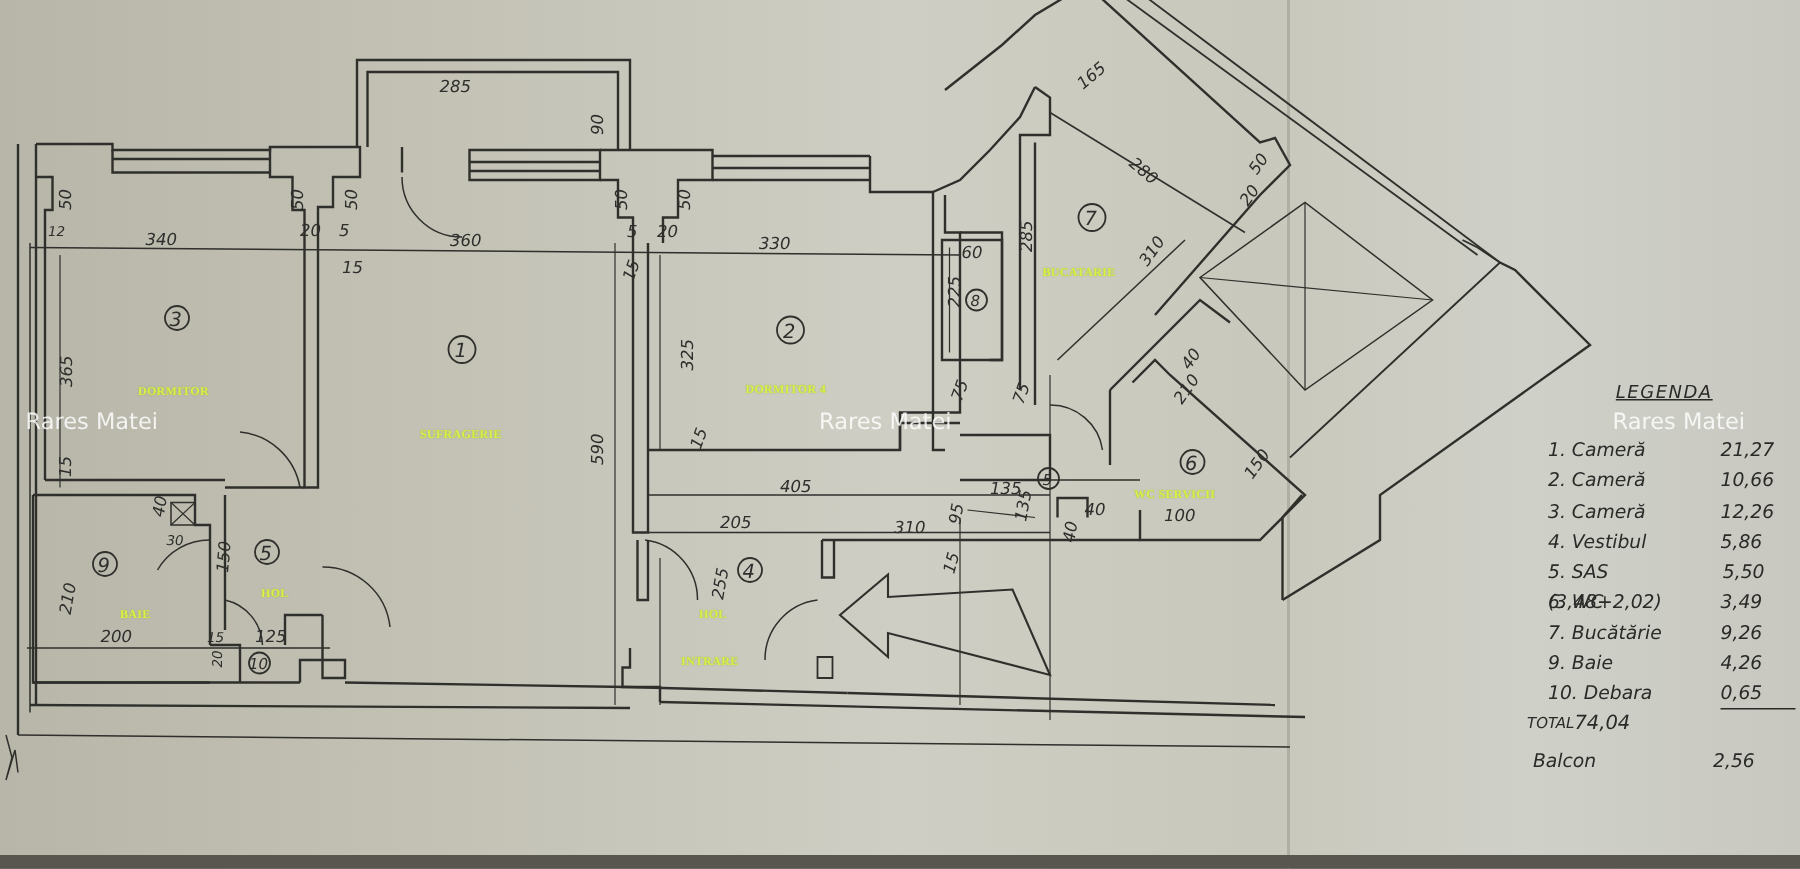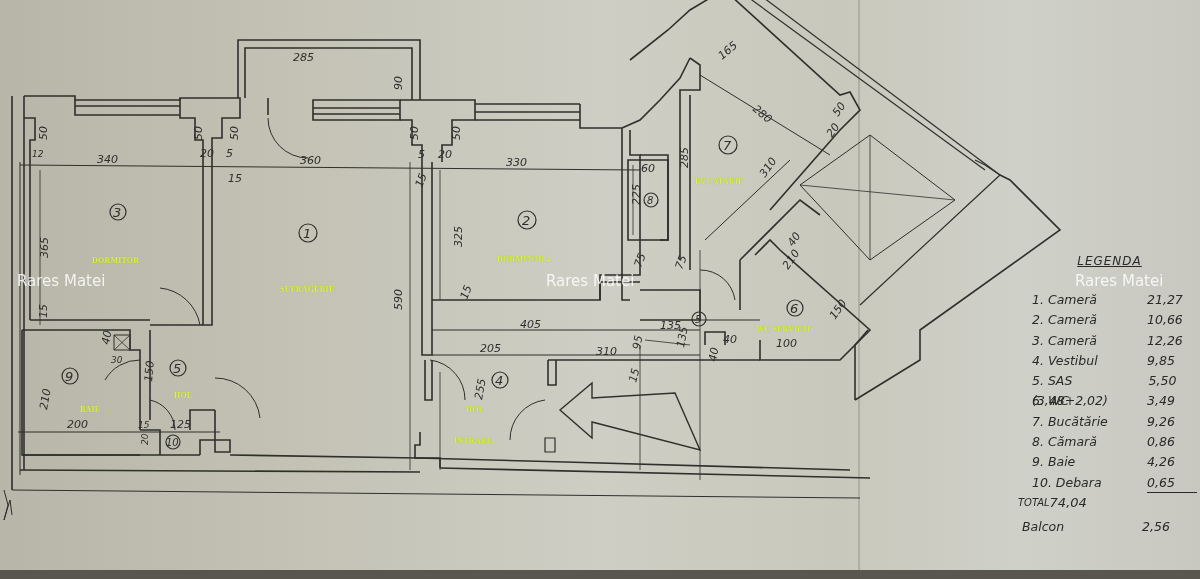--- a/index.html
+++ b/index.html
@@ -253,37 +253,33 @@
   <div class="legend-row">
       <span>2. Cameră</span>
       <span class="val">10,66</span>
     </div>
   <div class="legend-row">
       <span>3. Cameră</span>
       <span class="val">12,26</span>
     </div>
   <div class="legend-row">
       <span>4. Vestibul</span>
-      <span class="val">9,85</span>
+      <span class="val">5,86</span>
     </div>
   <div class="legend-row">
       <span>5. SAS (3,48+2,02)</span>
       <span class="val">5,50</span>
     </div>
   <div class="legend-row">
       <span>6. WC</span>
       <span class="val">3,49</span>
     </div>
   <div class="legend-row">
       <span>7. Bucătărie</span>
       <span class="val">9,26</span>
-    </div>
-  <div class="legend-row">
-      <span>8. Cămară</span>
-      <span class="val">0,86</span>
     </div>
   <div class="legend-row">
       <span>9. Baie</span>
       <span class="val">4,26</span>
     </div>
   <div class="legend-row last">
       <span>10. Debara</span>
       <span class="val">0,65</span>
     </div>
   <div class="legend-total">

